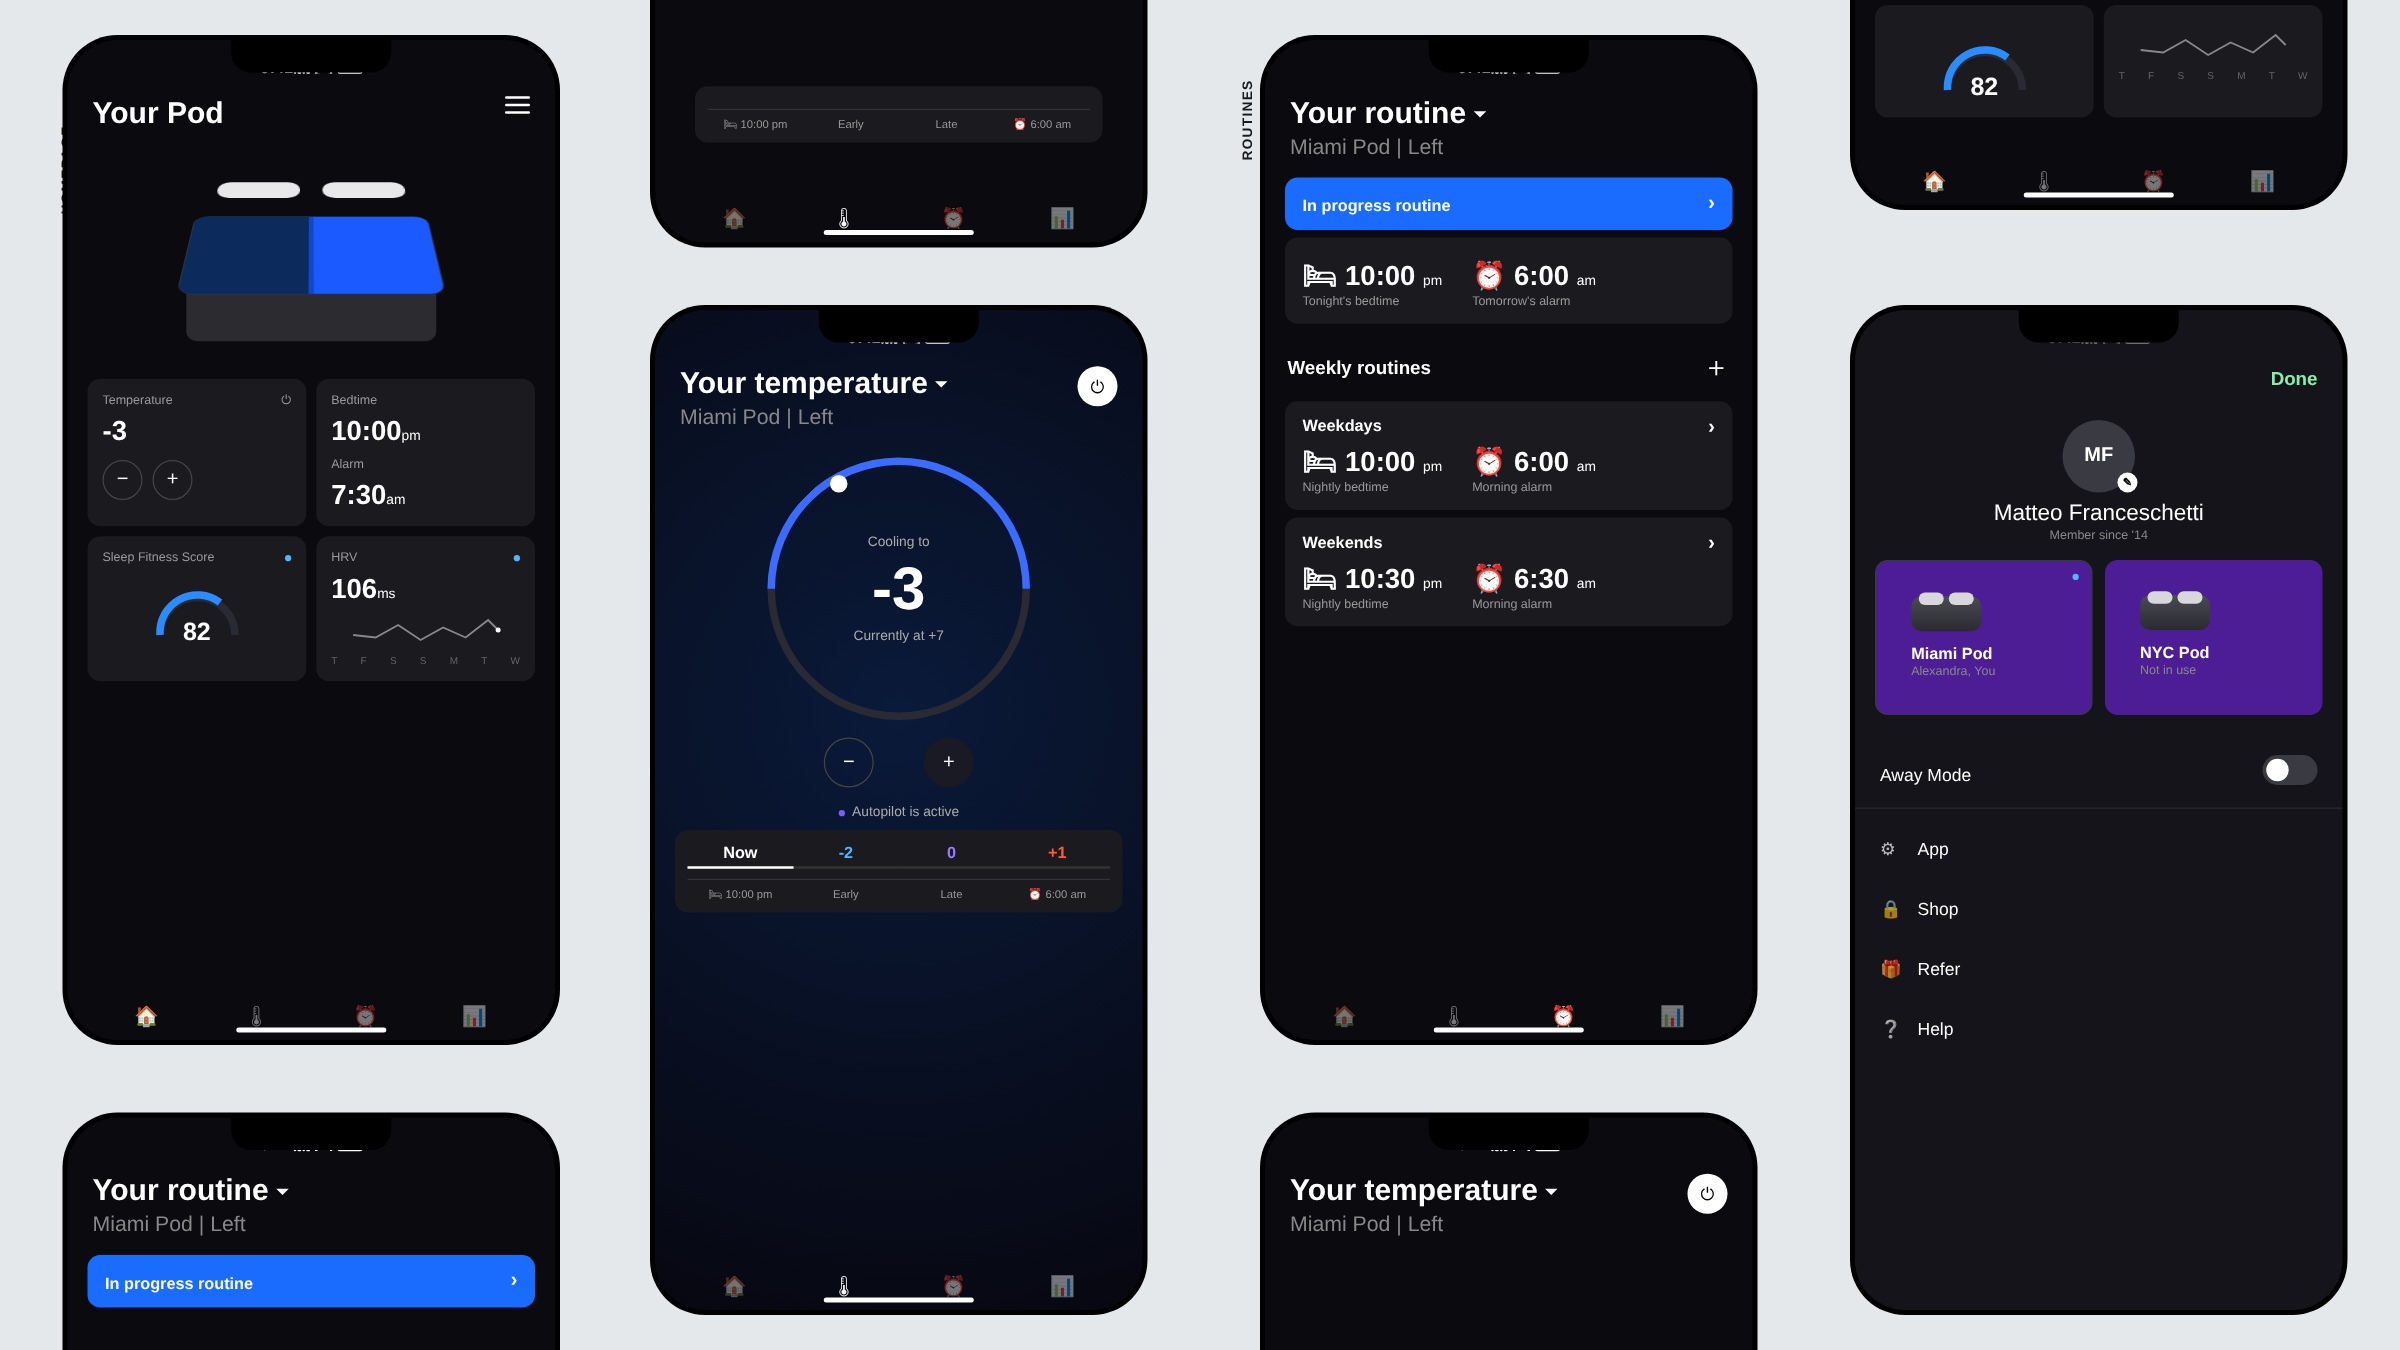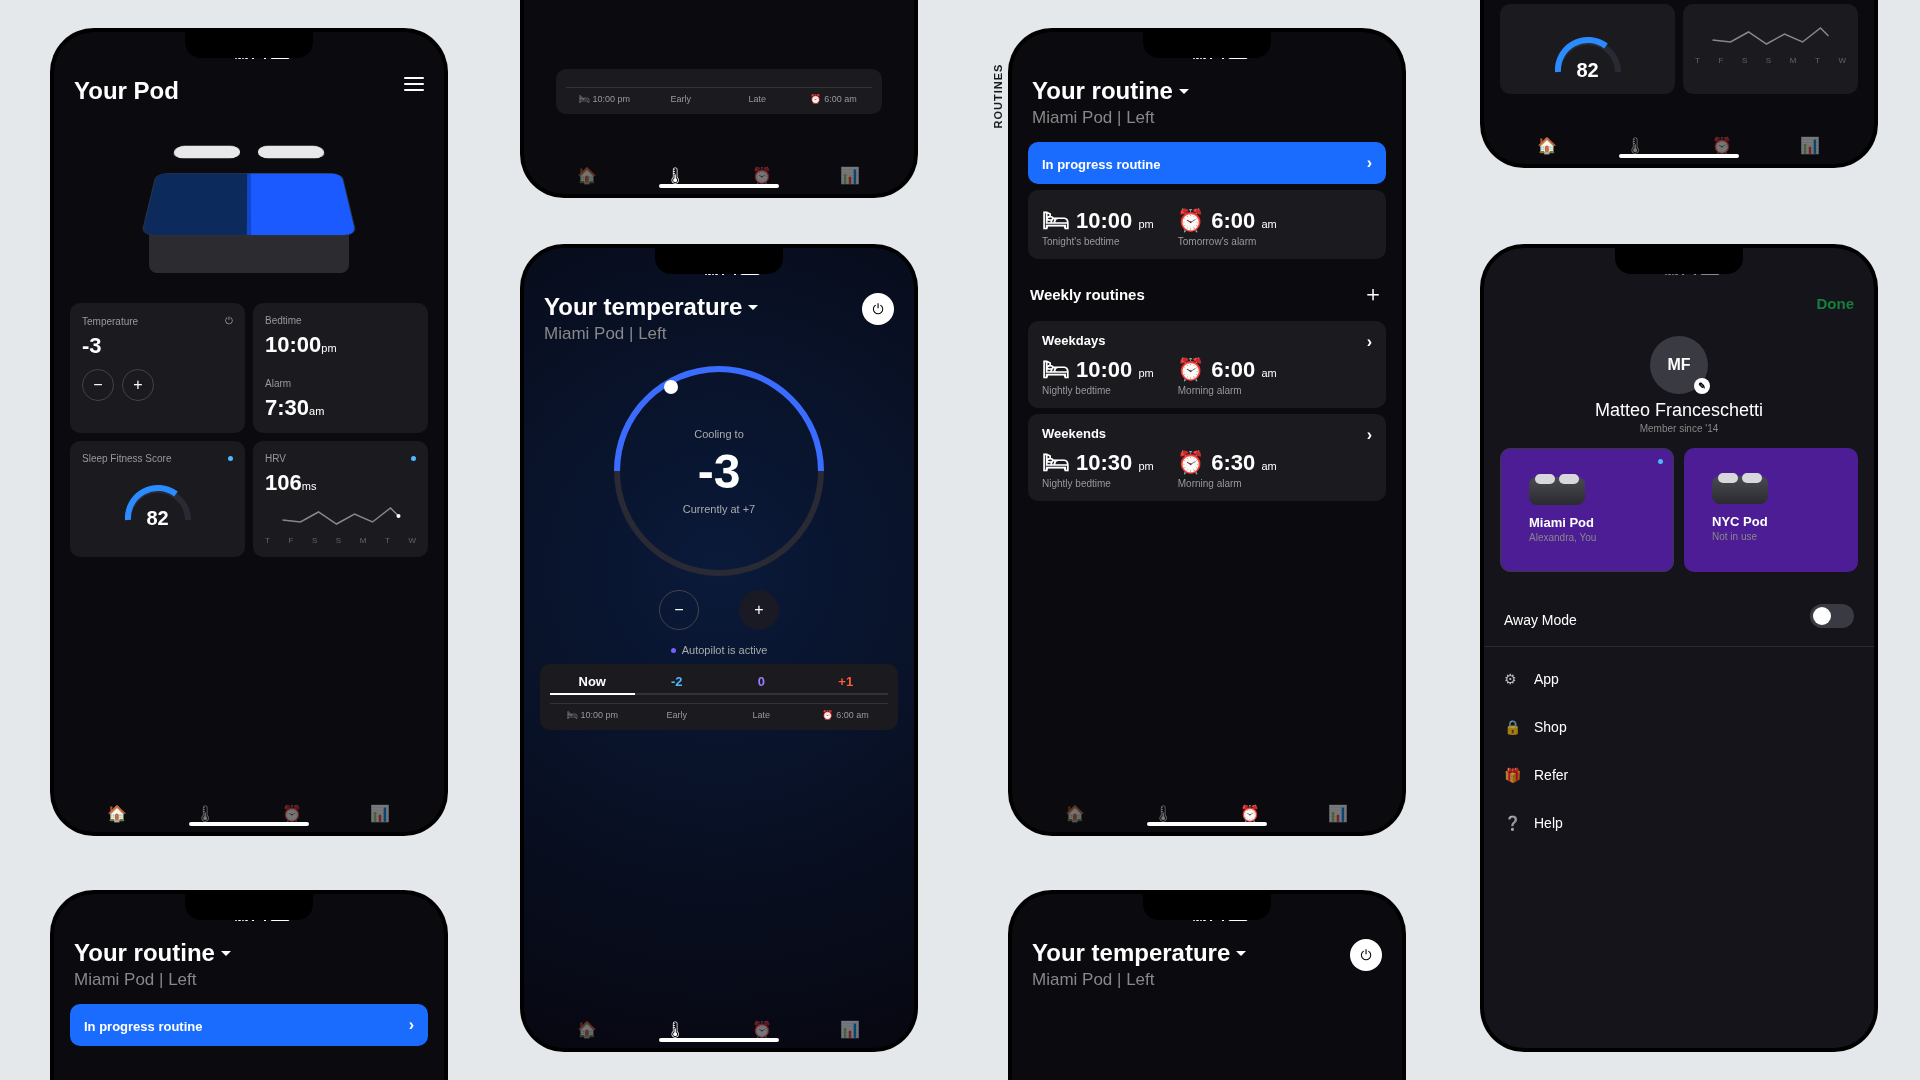--- a/index.html
+++ b/index.html
@@ -81,21 +81,21 @@
 .pod-img::before,.pod-img::after{content:"";position:absolute;width:20px;height:10px;background:#d8d8dc;border-radius:5px;top:-3px}
 .pod-img::before{left:6px}.pod-img::after{right:6px}
 .pod-dot{position:absolute;top:10px;right:10px;width:5px;height:5px;background:#4db8ff;border-radius:50%}
 .pod-name{font-size:13px;font-weight:600}
 .pod-sub{font-size:10px;color:#888;margin-top:2px}
 .set-row{display:flex;justify-content:space-between;align-items:flex-end;padding:18px 20px;font-size:14px}
 .toggle{width:44px;height:24px;background:#3a3a42;border-radius:12px;position:relative}
 .toggle::after{content:"";position:absolute;width:18px;height:18px;background:#fff;border-radius:50%;top:3px;left:3px}
 .menu-row{display:flex;align-items:center;gap:14px;padding:16px 20px;font-size:14px}
 .menu-row .ic{width:16px;opacity:.7}
-.done-btn{color:#15803d;font-size:15px;font-weight:600;text-align:right;padding:10px 20px}
+.done-btn{color:#86efac;font-size:15px;font-weight:600;text-align:right;padding:10px 20px}
 .chev-r{font-size:16px;color:#fff}
 </style>
 </head>
 <body>
 
 <div class="label" style="top:130px;left:18px">HOMEPAGE</div>
 <div class="label" style="top:370px;left:462px">TEMPERATURE CONTROLS</div>
 <div class="label" style="top:90px;left:966px">ROUTINES</div>
 <div class="label" style="top:375px;left:1430px">MULTI-POD SUPPORT</div>
 
@@ -139,21 +139,21 @@
         <div class="stepper">
           <div class="step-btn">−</div>
           <div class="step-btn">+</div>
         </div>
       </div>
       <div class="card">
         <div class="card-lbl">
             <span>Bedtime</span>
           </div>
         <div class="card-val"><span>10:00</span><span class="unit">pm</span></div>
-        <div class="card-lbl" style="margin-top:20px">
+        <div class="card-lbl" style="margin-top:8px">
             <span>Alarm</span>
           </div>
         <div class="card-val"><span>7:30</span><span class="unit">am</span></div>
       </div>
       <div class="card">
         <div class="card-lbl">
             <span>Sleep Fitness Score</span>
             <span class="dot"></span>
           </div>
         <div class="score-arc">

